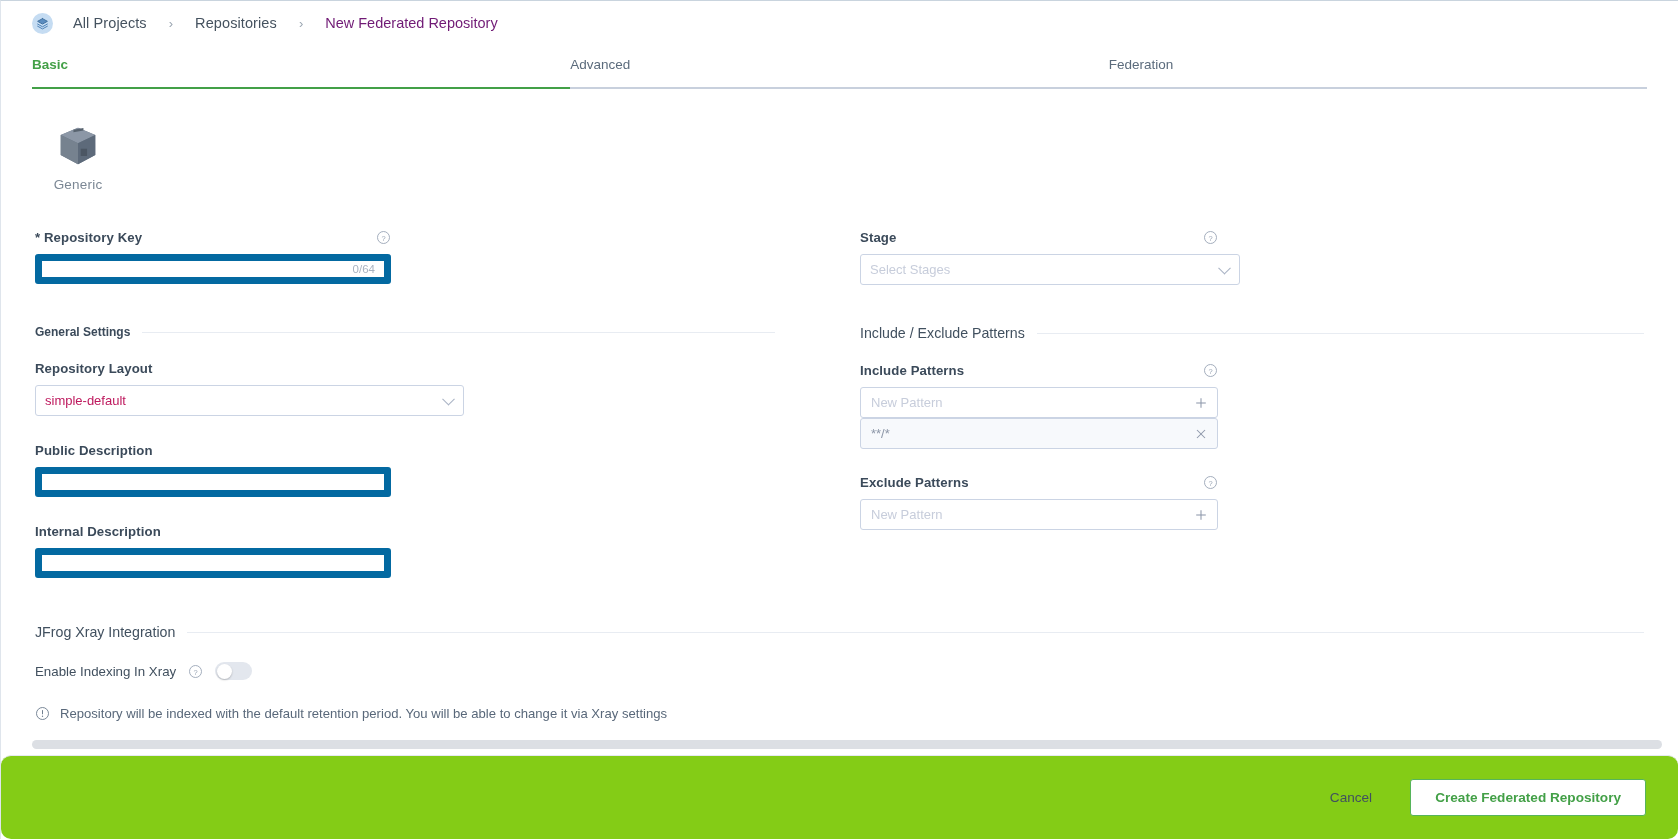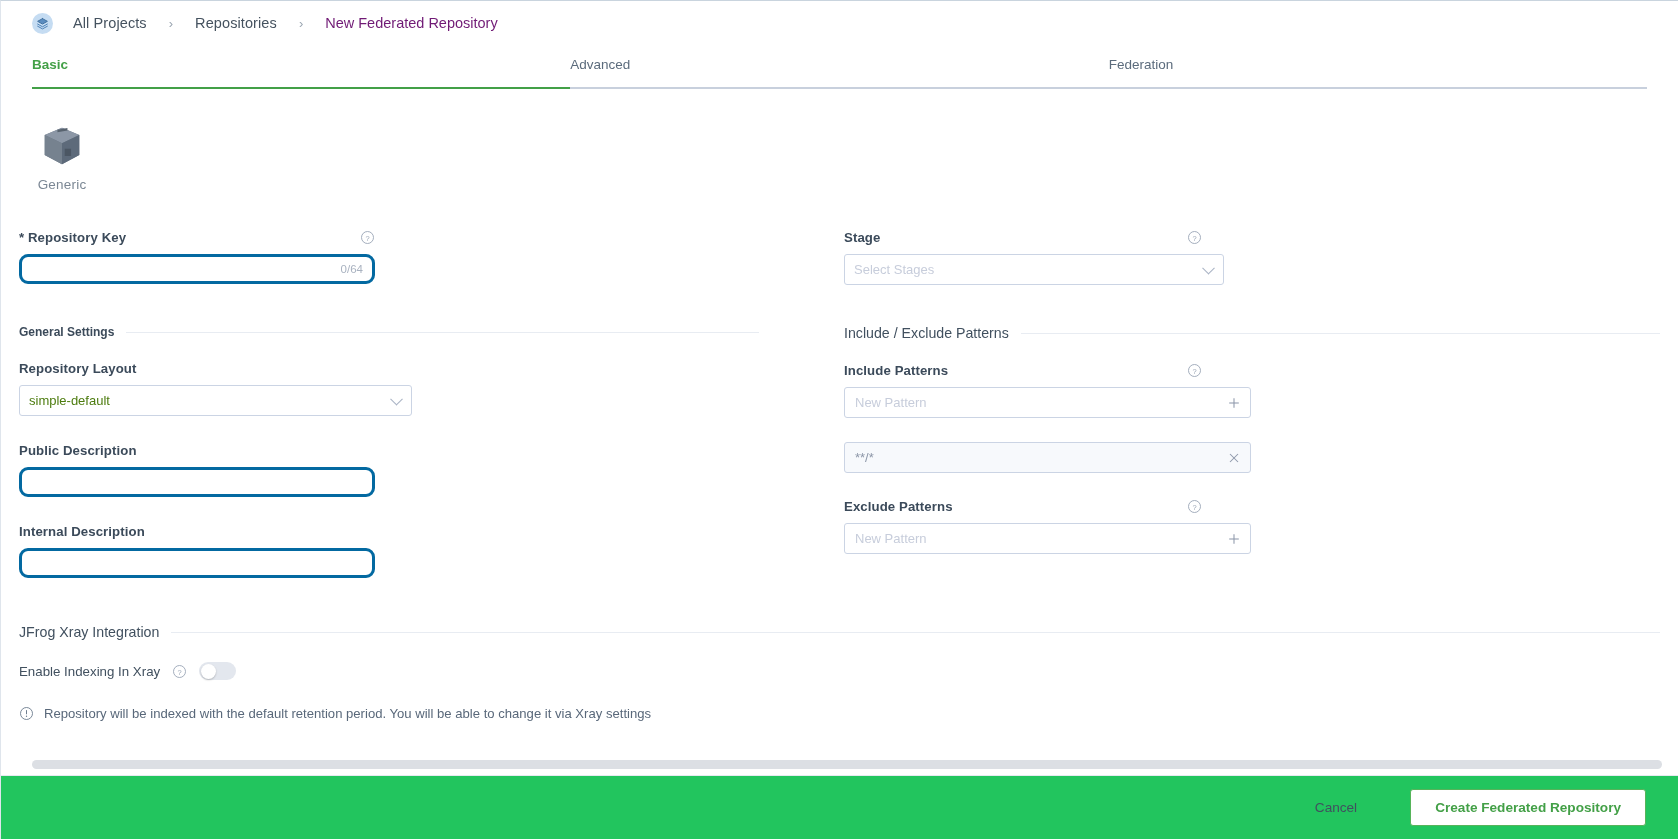--- a/index.html
+++ b/index.html
@@ -58,21 +58,21 @@
     border-bottom: 2px solid #c8d0dd;
   }
   .tab.active { color: #43a047; font-weight: bold; border-bottom: 2.5px solid #43a047; }
   .tab-label { display:block; }
 
   
   .body-wrap {
     flex: 1 1 auto;
     position: relative;
     overflow: hidden;
-    padding: 0 18px;
+    padding: 0 34px;
   }
 
   
   .pkg {
     margin-top: 36px;
     width: 74px;
     display: flex; flex-direction: column; align-items: center;
     margin-left: 6px;
   }
   .pkg-icon { width: 40px; height: 42px; }
@@ -99,46 +99,46 @@
     font-size: 13.2px; color: #3b4a5a; font-weight: bold; letter-spacing: .1px;
   }
 
   .help-icon {
     width: 15px; height: 15px; flex: none; cursor: pointer;
   }
 
   .inp {
     position: relative;
     width: 356px; height: 30px;
-    border: 3px solid #0369a1;
-    border-radius: 9px;
+    border: 7px solid #0369a1;
+    border-radius: 3px;
     background: #fff;
   }
   .inp input {
     width: 100%; height: 100%;
     border: 0; outline: 0; background: transparent;
     padding: 0 46px 0 9px;
     font-family: "Liberation Sans", sans-serif;
     font-size: 13px; color: #41505f;
   }
   .inp input::placeholder { color:#c7cddb; }
   .counter {
     position: absolute; right: 9px; top: 50%; transform: translateY(-50%);
     font-size: 11.5px; color: #a9b2c0; pointer-events: none;
   }
 
   .sel {
     position: relative;
-    width: 393px; height: 31px;
+    width: 429px; height: 31px;
     border: 1px solid #cbd4e4;
     border-radius: 3px;
     background: #fff;
     display: flex; align-items: center;
     padding: 0 30px 0 9px;
-    font-size: 13px; color: #4d7c0f;
+    font-size: 13px; color: #be185d;
     cursor: pointer;
   }
   .sel.placeholder-text { color:#c7cddb; }
   .chev {
     position: absolute; right: 10px; top: 50%;
     width: 9px; height: 9px;
     border-right: 1.4px solid #a9b3c4;
     border-bottom: 1.4px solid #a9b3c4;
     transform: translateY(-70%) rotate(45deg);
   }
@@ -148,26 +148,26 @@
     display: flex; align-items: center; gap: 12px;
     margin-bottom: 22px;
   }
   .sec-title { font-size: 12px; color: #3b4a5a; font-weight: bold; white-space: nowrap; }
   .sec-title.reg { font-weight: normal; font-size: 14.2px; color:#41505f; }
   .sec-rule { flex: 1 1 auto; height: 1px; background: #e8ecf2; }
 
   
   .pat {
     position: relative;
-    width: 407px; height: 31px;
+    width: 358px; height: 31px;
     border: 1px solid #cbd4e4; border-radius: 3px;
     background: #fff;
     display: flex; align-items: center;
     padding: 0 34px 0 10px;
-    margin-bottom: 24px;
+    margin-bottom: 0;
   }
   .pat.filled { background: #f7f9fc; }
   .pat input {
     width:100%; height:100%; border:0; outline:0; background:transparent;
     font-family:"Liberation Sans", sans-serif; font-size:13px; color:#8d97a8;
   }
   .pat input::placeholder { color:#c7cddb; }
   .pat-btn {
     position:absolute; right:8px; top:50%; transform: translateY(-50%);
     width:16px; height:16px; cursor:pointer;
@@ -194,37 +194,37 @@
 
   
   .hscroll {
     position:absolute; left:31px; right:16px; bottom: 6px;
     height: 9px; border-radius: 5px; background: #dcdfe4;
     cursor: pointer;
   }
 
   
   .footer {
-    flex: none; height: 64px;
+    flex: none; height: 84px;
     border-top: 1px solid #e6eaf0;
     display:flex; align-items:center; justify-content:flex-end;
     padding-right: 32px; gap: 34px;
-    background:#22c55e;
+    background:#84cc16;
+    border-radius:10px;
   }
   .btn-cancel {
     font-size:13.6px; color:#41505f; background:none; border:0;
     cursor:pointer; font-family:"Liberation Sans", sans-serif;
     padding: 8px 4px;
   }
   .btn-primary {
     font-size:13.6px; color:#43a047; font-weight:bold;
     background:#fff; border:1.3px solid #56b45a; border-radius:3px;
     padding: 10px 24px; cursor:pointer;
     font-family:"Liberation Sans", sans-serif;
-    margin-left:15px;
   }
 </style>
 </head>
 <body>
 
 <div class="app">
 
   <div class="breadcrumb">
     <span class="bc-badge">
       <svg width="13" height="13" viewBox="0 0 24 24" fill="none" stroke="#4a7fb5" stroke-width="1.8" stroke-linecap="round" stroke-linejoin="round">

